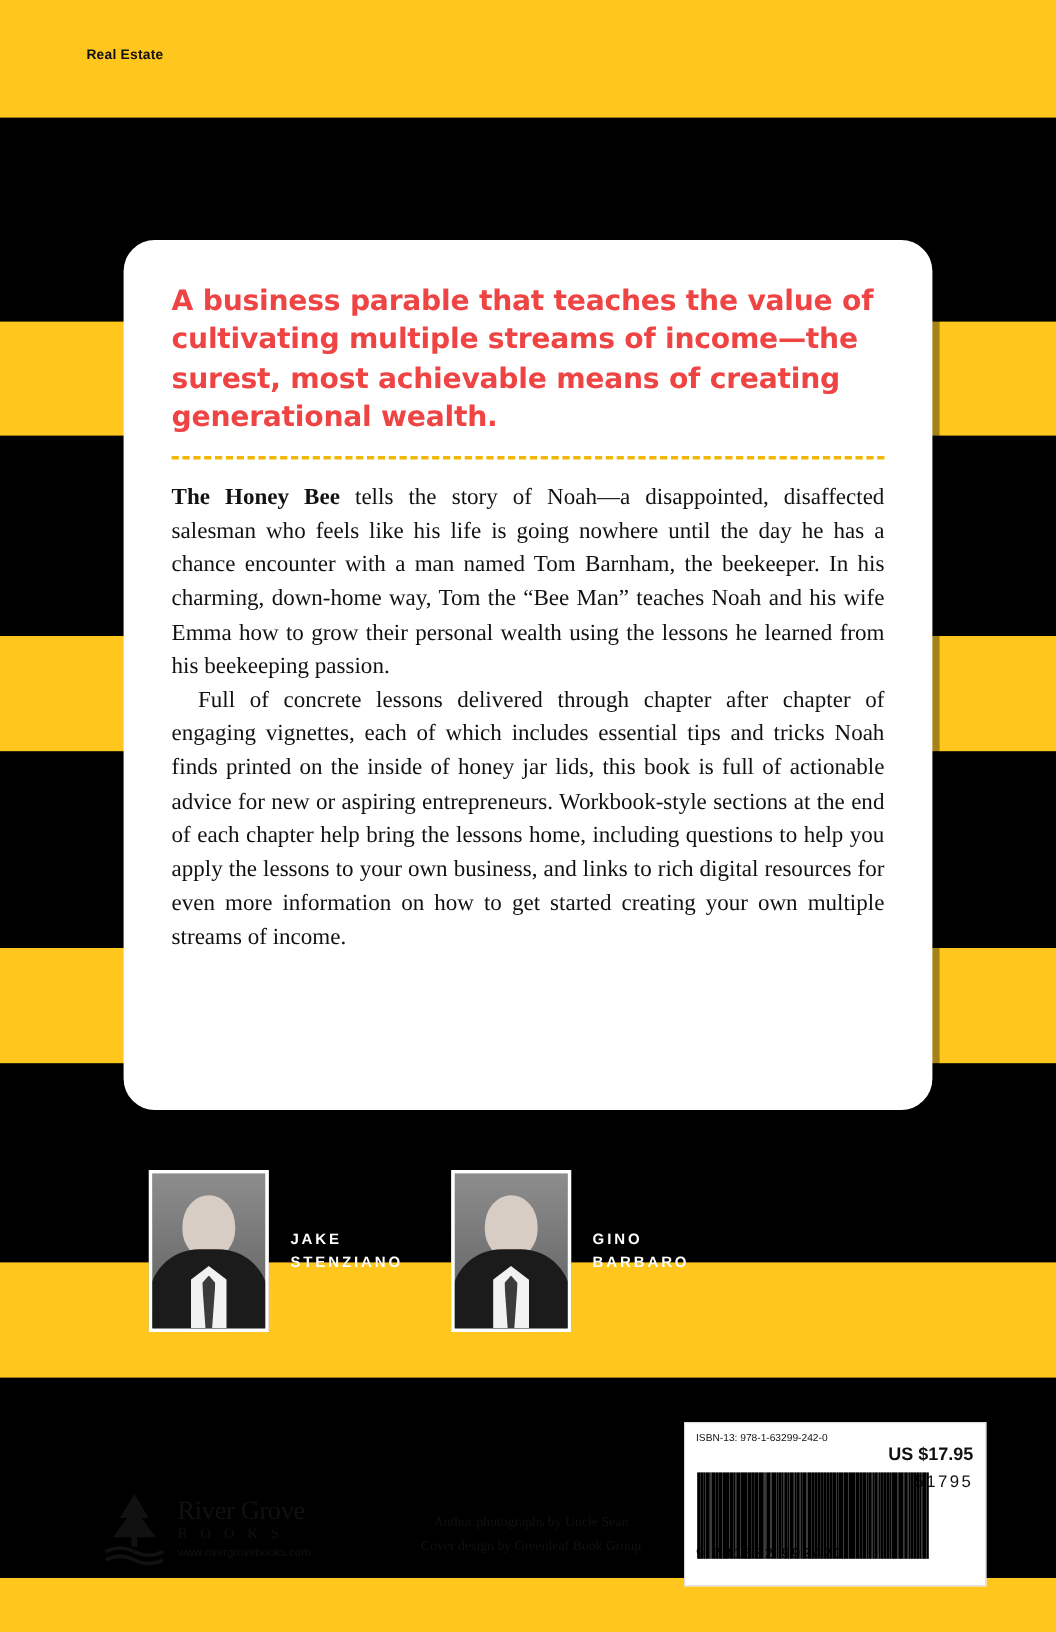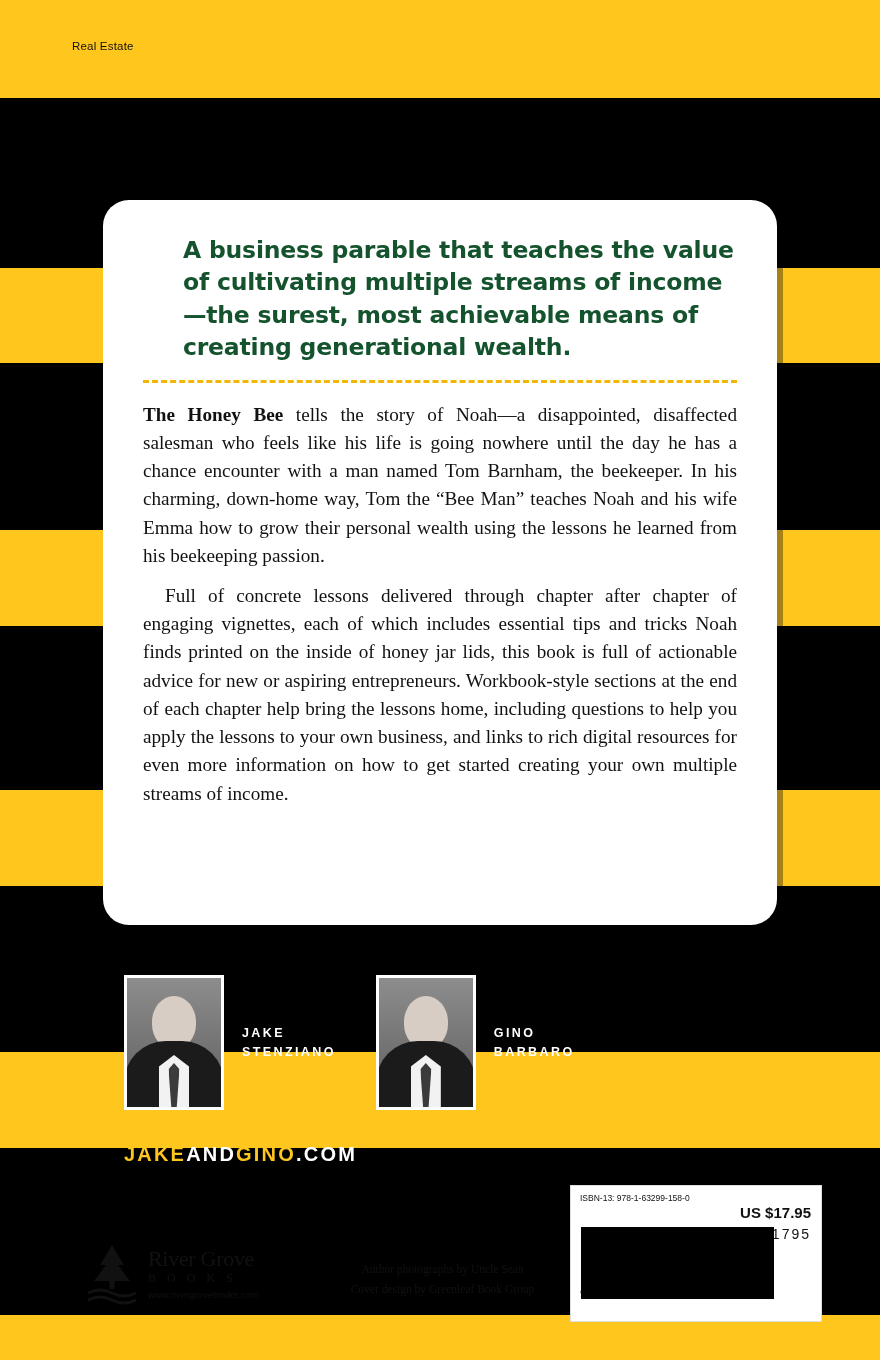--- a/index.html
+++ b/index.html
@@ -25,21 +25,21 @@
     width: 100%;
     background: #FFC61E;
   }
 
   
   #category {
     position: absolute;
     top: 40px;
     left: 40px;
     font-size: 11.5px;
-    font-weight: normal;
+    font-weight: bold;
     color: #111;
     letter-spacing: 0.2px;
     padding-left: 32px;
   }
 
   
   #panel {
     position: absolute;
     left: 103px;
     top: 200px;
@@ -48,38 +48,37 @@
     background: #fff;
     border-radius: 26px;
     box-shadow: 6px 8px 0 rgba(0,0,0,0.35);
     padding: 34px 40px 26px 40px;
   }
   #headline {
     font-family: "DejaVu Sans", sans-serif;
     font-size: 23.5px;
     font-weight: bold;
     line-height: 1.38;
-    color: #14532d;
+    color: #ef4444;
     letter-spacing: -0.2px;
-    margin-left: 40px;
   }
   #divider {
     margin: 16px 0 18px 0;
     border-top: 3px dashed #F2B705;
     width: 100%;
   }
   .body-text {
     font-family: "Liberation Serif", serif;
     font-size: 19.2px;
     line-height: 1.47;
     color: #111;
     text-align: justify;
     margin: 0;
   }
-  .body-text + .body-text { text-indent: 22px; margin-top: 12px; }
+  .body-text + .body-text { text-indent: 22px; margin-top: 0; }
   .book-title { font-weight: bold; }
 
   
   #authors {
     position: absolute;
     left: 124px;
     top: 975px;
     display: flex;
     align-items: flex-start;
   }
@@ -258,21 +257,20 @@
         <div class="head"></div>
         <div class="body-shape"></div>
         <div class="shirt"></div>
         <div class="tie"></div>
       </div>
       <div class="author-name">GINO
 BARBARO</div>
     </div>
   </div>
 
-  <div id="website"><span class="gold">JAKE</span><span>AND</span><span class="gold">GINO</span><span>.COM</span></div>
 
   <div id="publisher">
     <svg class="mark" viewBox="0 0 56 62">
       <polygon points="28,2 40,22 16,22" fill="#111"></polygon>
       <polygon points="28,14 46,38 10,38" fill="#111"></polygon>
       <rect x="25.5" y="36" width="5" height="10" fill="#111"></rect>
       <path d="M4 50 Q16 44 28 50 T52 50" stroke="#111" stroke-width="3" fill="none"></path>
       <path d="M4 57 Q16 51 28 57 T52 57" stroke="#111" stroke-width="3" fill="none"></path>
     </svg>
     <div class="pub-text">
@@ -281,21 +279,21 @@
       <div class="pub-url">www.rivergrovebooks.com</div>
     </div>
   </div>
 
   <div id="credits">
     <div>Author photographs by Uncle Sean</div>
     <div>Cover design by Greenleaf Book Group</div>
   </div>
 
   <div id="barcode-box">
-    <div id="isbn-line">ISBN-13: 978-1-63299-158-0</div>
+    <div id="isbn-line">ISBN-13: 978-1-63299-242-0</div>
     <div id="price">US $17.95</div>
     <div id="price-code">51795</div>
     <div class="bars" id="bars">
         <i style="width: 1px; background: transparent;"></i>
         <i style="width: 3px; background: rgb(0, 0, 0);"></i>
         <i style="width: 2px; background: rgb(0, 0, 0);"></i>
         <i style="width: 2px; background: rgb(0, 0, 0);"></i>
         <i style="width: 3px; background: rgb(0, 0, 0);"></i>
         <i style="width: 1px; background: rgb(0, 0, 0);"></i>
         <i style="width: 1px; background: rgb(0, 0, 0);"></i>

